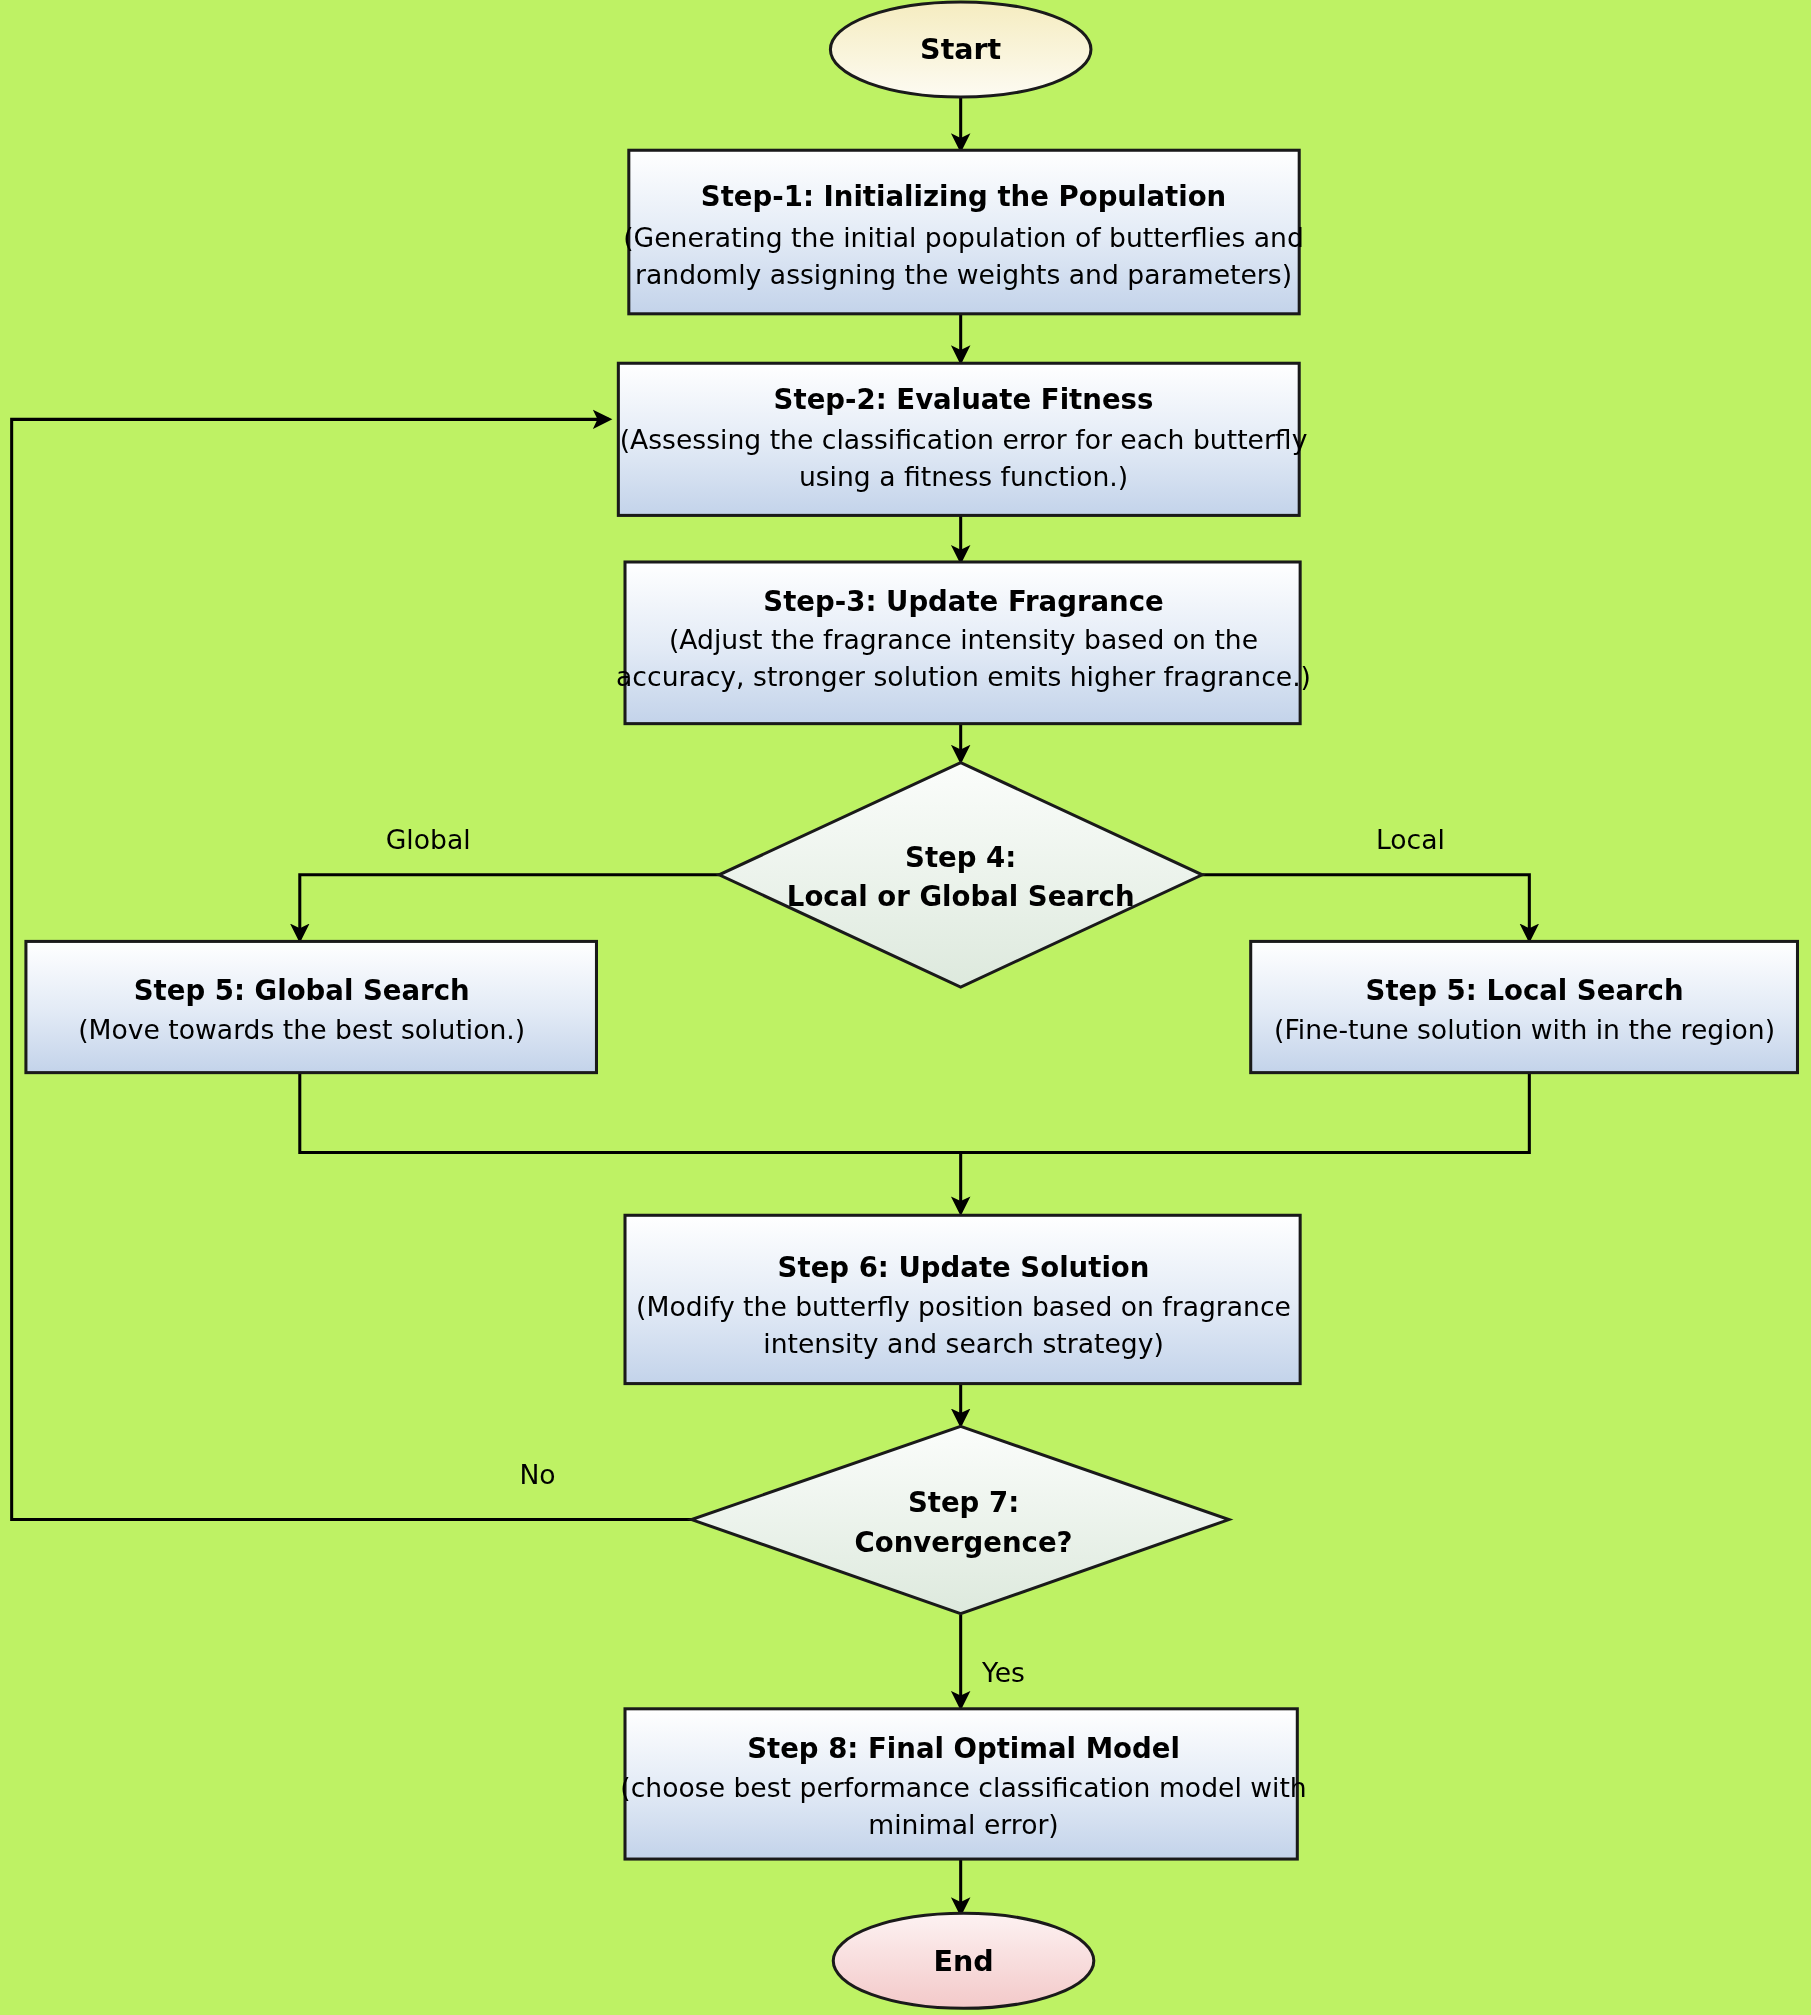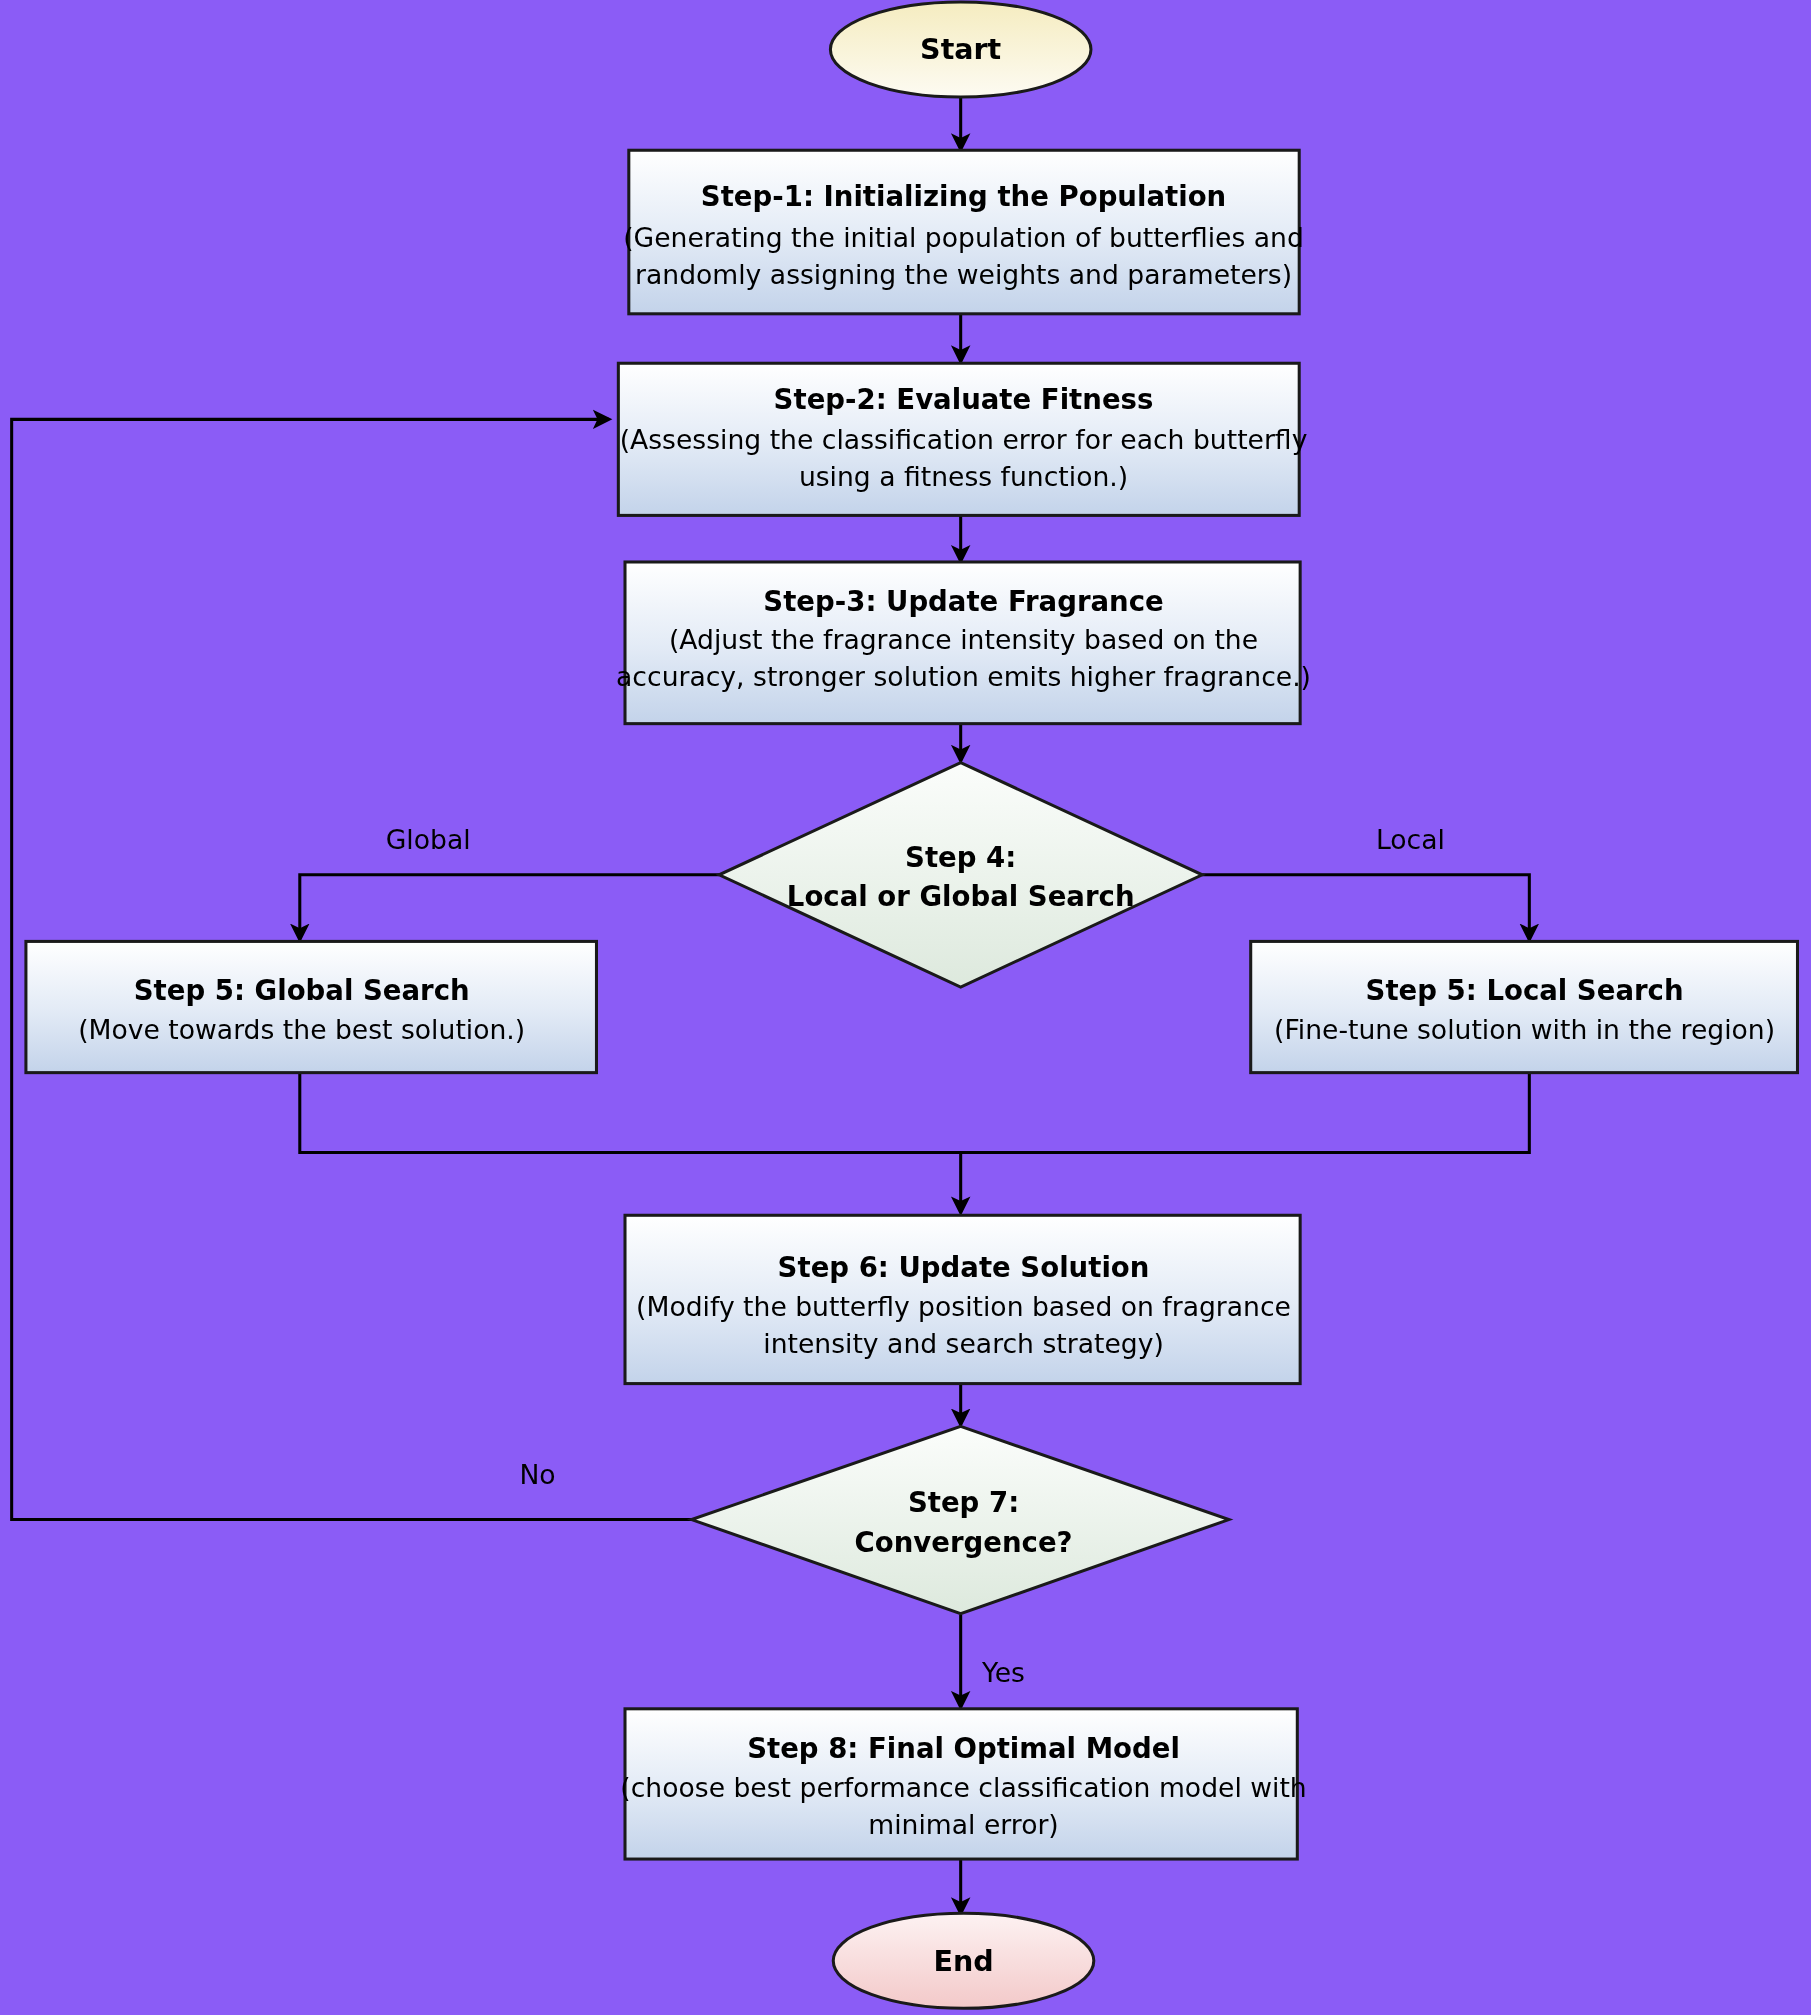--- a/index.html
+++ b/index.html
@@ -4,21 +4,21 @@
 <style>
   html, body {
     margin: 0;
     padding: 0;
     background: #ffffff;
   }
   #canvas {
     position: relative;
     width: 1812px;
     height: 2015px;
-    background: #8b5cf6;
+    background: #bef264;
     font-family: "DejaVu Sans", sans-serif;
     overflow: hidden;
   }
   svg#flow {
     position: absolute;
     top: 0;
     left: 0;
     width: 1812px;
     height: 2015px;
   }

